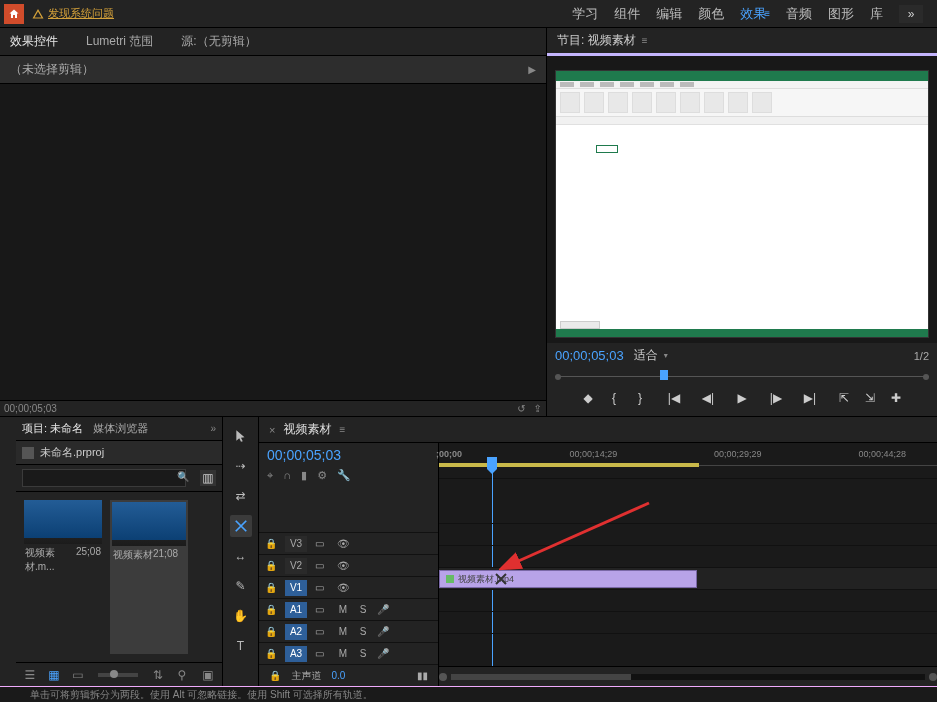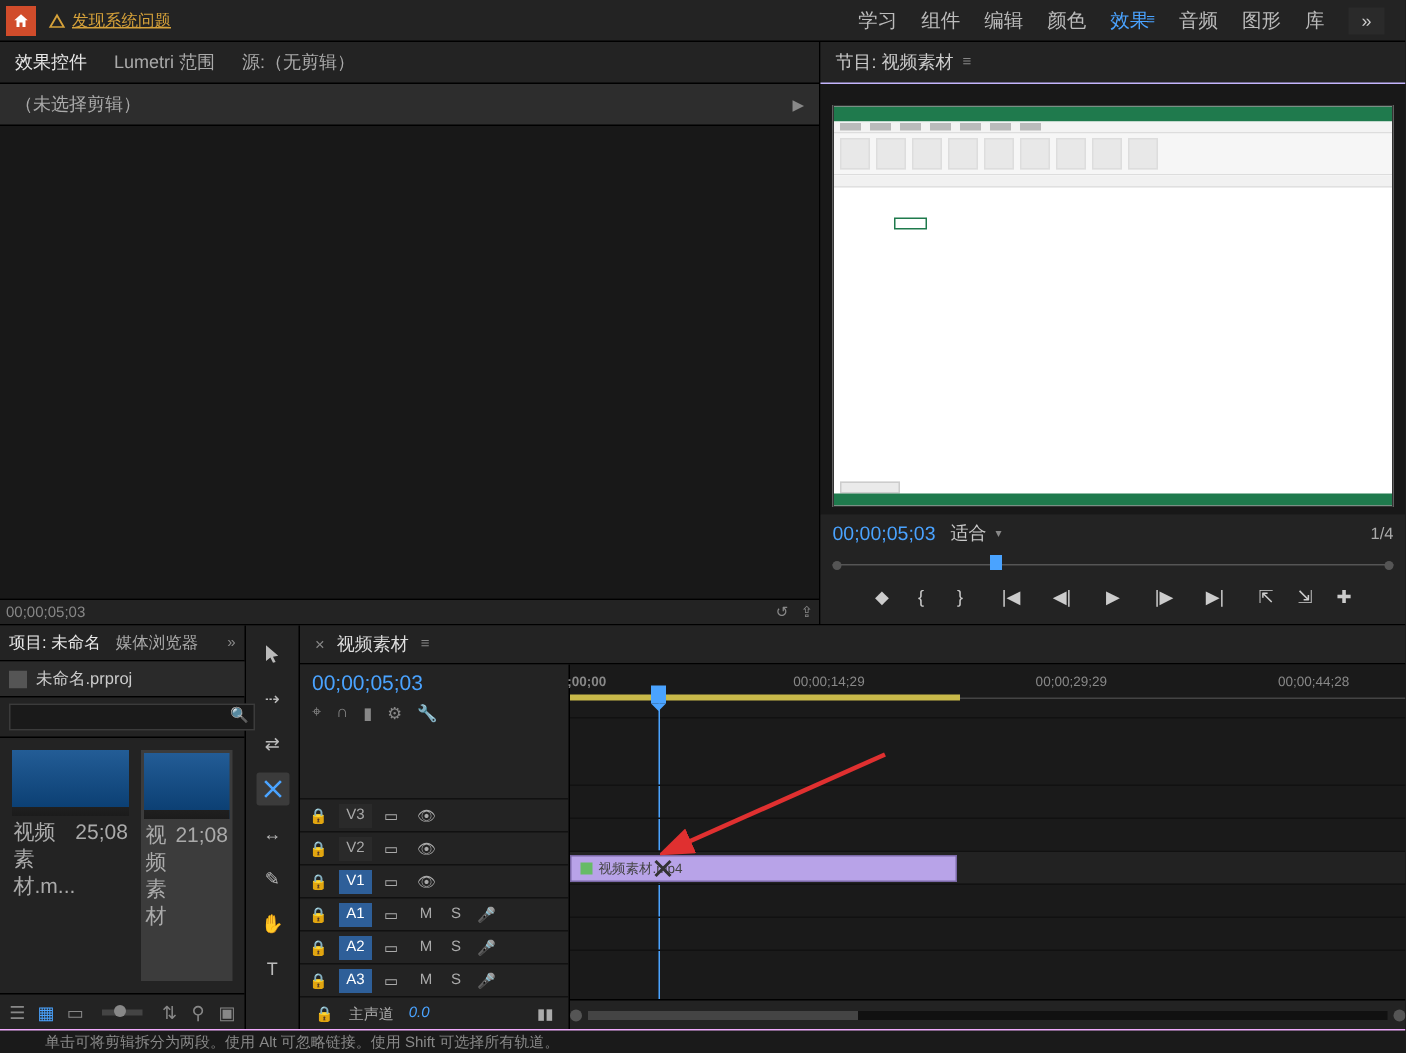--- a/index.html
+++ b/index.html
@@ -14,32 +14,32 @@
 .topnav span { color: #bbb; cursor: pointer; font-size: 13px; }
 .topnav span.active { color: #4aa3ff; }
 .topnav .eq { color: #4aa3ff; font-size: 10px; margin-left: -18px; }
 .overflow-btn { background: #2a2a2a; width: 24px; height: 18px; display:flex; align-items:center; justify-content:center; font-size:12px; color:#ccc; }
 
 
 .workspace { display: flex; height: 388px; }
 .left-col { width: 547px; display: flex; flex-direction: column; border-right: 1px solid #000; }
 .right-col { flex: 1; display: flex; flex-direction: column; }
 
-.panel-tabs { height: 28px; background: #232323; display: flex; align-items: center; gap: 14px; padding: 0 8px; border-bottom: 1px solid #000; font-size: 12px; color: #aaa; }
+.panel-tabs { height: 28px; background: #232323; display: flex; align-items: center; gap: 24px; padding: 0 8px; border-bottom: 1px solid #000; font-size: 12px; color: #aaa; }
 .panel-tabs .tab { cursor: pointer; position: relative; padding: 4px 2px; }
 .panel-tabs .tab.active { color: #e8e8e8; }
 .panel-tabs .tab.active:after { content:""; position:absolute; left:0; right:0; bottom:-6px; height:2px; background:#3a7bbf; display:none; }
 
 .subheader { height: 28px; background: #2d2d2d; display: flex; align-items: center; padding: 0 10px; color: #aaa; font-size: 12px; border-bottom: 1px solid #000; position: relative; }
 .subheader .arrow { position:absolute; right: 10px; color:#888; font-size:10px; }
 
 .source-body { flex: 1; background: #181818; }
 
 
-.program-tabs { height: 28px; background: #232323; display:flex; align-items:center; padding: 0 10px; color:#ccc; font-size:12px; border-bottom:1px solid #c4b5fd; }
+.program-tabs { height: 28px; background: #232323; display:flex; align-items:center; padding: 0 10px; color:#ccc; font-size:12px; border-bottom:3px solid #c4b5fd; }
 .program-tabs .burger { margin-left: 6px; color:#888; font-size:10px; }
 .program-view { flex: 1; background: #181818; display:flex; align-items:center; justify-content:center; padding: 8px 8px 0 8px; }
 .excel-mock { width: 100%; height: 268px; background: #fff; border: 1px solid #333; position: relative; overflow: hidden; }
 .excel-titlebar { height: 10px; background: #1f7a4d; display:flex; }
 .excel-ribbon-tabs { height: 8px; background: #f3f3f3; border-bottom: 1px solid #ddd; display:flex; gap:6px; padding:1px 4px; }
 .excel-ribbon-tabs div { width: 14px; height: 5px; background: #bbb; }
 .excel-ribbon { height: 28px; background: #f6f6f6; border-bottom: 1px solid #ddd; display:flex; gap:4px; padding:3px 4px; }
 .excel-ribbon div { width: 20px; background: #e8e8e8; border:1px solid #ddd; }
 .excel-grid { flex:1; background:#fff; position:relative; height: 200px; }
 .excel-colhead { height:8px; background:#f1f1f1; border-bottom:1px solid #e0e0e0; }
@@ -56,38 +56,38 @@
 .pc-scrub { position:relative; height:14px; }
 .pc-scrub-track { position:absolute; left:0; right:0; top:8px; height:1px; background:#555; }
 .pc-scrub-thumb { position:absolute; top:2px; width:8px; height:10px; background:#4aa3ff; left:28%; }
 .pc-scrub-end { position:absolute; top:6px; width:6px; height:6px; border-radius:50%; background:#555; }
 .pc-transport { display:flex; align-items:center; justify-content:center; gap:18px; padding:4px 0 6px; }
 .pc-transport .tbtn { width:16px; height:16px; color:#ccc; display:flex; align-items:center; justify-content:center; cursor:pointer; }
 .pc-side { display:flex; gap:10px; }
 
 
 .lower { display:flex; height: 270px; border-top:1px solid #000; }
-.project-col { width: 164px; background:#232323; border-right:1px solid #000; display:flex; flex-direction:column; }
+.project-col { width: 223px; background:#232323; border-right:1px solid #000; display:flex; flex-direction:column;padding-left:16px; }
 .tools-col { width: 36px; background:#232323; border-right:1px solid #000; display:flex; flex-direction:column; align-items:center; padding-top:8px; gap:8px; }
 .timeline-col { flex:1; background:#1a1a1a; display:flex; flex-direction:column; }
 
 .proj-tabs { height:24px; display:flex; align-items:center; gap:10px; padding:0 6px; color:#aaa; font-size:11px; border-bottom:1px solid #000; }
 .proj-tabs .tab.active { color:#e8e8e8; }
 .proj-tabs .dbl { margin-left:auto; color:#888; font-size:10px; }
 .proj-name { height:24px; display:flex; align-items:center; gap:6px; padding:0 6px; background:#2a2a2a; border-bottom:1px solid #000; font-size:11px; }
 .proj-search { display:flex; align-items:center; gap:6px; padding:4px 6px; border-bottom:1px solid #000; }
 .proj-search input { flex:1; background:#1a1a1a; border:1px solid #3b3b3b; height:18px; color:#ccc; padding:0 16px 0 4px; font-size:11px; }
 .proj-search .sicon { width:16px; height:16px; background:#333; display:flex; align-items:center; justify-content:center; }
 .bins { flex:1; display:flex; gap:8px; padding:8px; }
 .bin { width:78px; display:flex; flex-direction:column; }
 .bin.selected { background:#3c3c3c; padding:2px; }
 .bin-thumb { width:100%; height:44px; background:#0a4a8a; position:relative; }
 .bin-thumb:after { content:""; position:absolute; inset:0; background: linear-gradient(180deg, rgba(255,255,255,0.1), rgba(0,0,0,0.2)); }
 .bin-thumb .tb { position:absolute; left:0; right:0; bottom:0; height:6px; background:#222; }
-.bin-meta { display:flex; justify-content:space-between; font-size:14px; color:#aaa; padding:2px 1px; }
+.bin-meta { display:flex; justify-content:flex-start; font-size:10px; color:#aaa; padding:2px 1px; }
 .proj-footer { height:24px; border-top:1px solid #000; display:flex; align-items:center; gap:8px; padding:0 6px; }
 .pf-btn { width:16px; height:16px; color:#888; display:flex; align-items:center; justify-content:center; }
 .pf-btn.active { color:#4aa3ff; }
 .pf-slider { width:40px; height:4px; background:#444; margin: 0 4px; position:relative; }
 .pf-slider:after { content:""; position:absolute; left:30%; top:-3px; width:8px; height:8px; border-radius:50%; background:#888; }
 
 .tool { width:22px; height:22px; color:#bbb; display:flex; align-items:center; justify-content:center; cursor:pointer; border-radius:2px; }
 .tool.active { background:#3b3b3b; color:#4aa3ff; }
 
 
@@ -102,21 +102,21 @@
 .tl-icons { display:flex; gap:10px; padding: 2px 8px 6px; color:#888; font-size:11px; }
 .tl-icons span { cursor:pointer; }
 .track-head { height:22px; display:flex; align-items:center; gap:8px; padding:0 6px; border-top:1px solid #111; font-size:10px; color:#aaa; }
 .track-head .lock { width:12px; text-align:center; }
 .track-head .tname { width:22px; height:16px; display:flex; align-items:center; justify-content:center; background:#2a2a2a; }
 .track-head .tname.sel { background:#2e5f99; color:#fff; }
 .track-head .fx { width:14px; }
 .track-head .eye { width:14px; }
 .track-head .m, .track-head .s, .track-head .mic { width:12px; text-align:center; }
 .track-master { height:22px; display:flex; align-items:center; gap:10px; padding:0 10px; border-top:1px solid #111; font-size:10px; color:#aaa; }
-.track-master .val { color:#4aa3ff;font-style:italic; }
+.track-master .val { color:#4aa3ff; }
 
 .tl-right { flex:1; position:relative; background:#1a1a1a; }
 .ruler { height:36px; position:relative; border-bottom:1px solid #111; }
 .ruler-line { position:absolute; left:0; right:0; top:22px; height:1px; background:#444; }
 .ruler-work { position:absolute; left:0; width:260px; top:20px; height:4px; background:#c9b94a; }
 .ruler-tick { position:absolute; top:6px; font-size:9px; color:#888; transform:translateX(-50%); }
 .playhead-handle { position:absolute; top:14px; width:10px; height:12px; background:#4aa3ff; transform:translateX(-50%); }
 .playhead-handle:after { content:""; position:absolute; left:50%; top:12px; transform:translateX(-50%); border:5px solid transparent; border-top-color:#4aa3ff; }
 .playhead-line { position:absolute; top:26px; bottom:0; width:1px; background:#4aa3ff; }
 .tl-tracks-area { position:absolute; left:0; right:0; top:36px; bottom:22px; }
@@ -223,21 +223,21 @@
         <div class="excel-statusbar"></div>
       </div>
     </div>
     <div class="program-ctrls">
       <div class="pc-row1">
         <span class="tc">00;00;05;03</span>
         <div class="fit-sel">
           <span>适合</span>
           <span class="caret">▾</span>
         </div>
-        <span class="zoom-ind">1/4</span>
+        <span class="zoom-ind">1/2</span>
       </div>
       <div class="pc-scrub">
         <div class="pc-scrub-track"></div>
         <div class="pc-scrub-end" style="left:0"></div>
         <div class="pc-scrub-thumb"></div>
         <div class="pc-scrub-end" style="right:0"></div>
       </div>
       <div class="pc-transport">
         <div class="pc-side">
           <div class="tbtn">◆</div>

